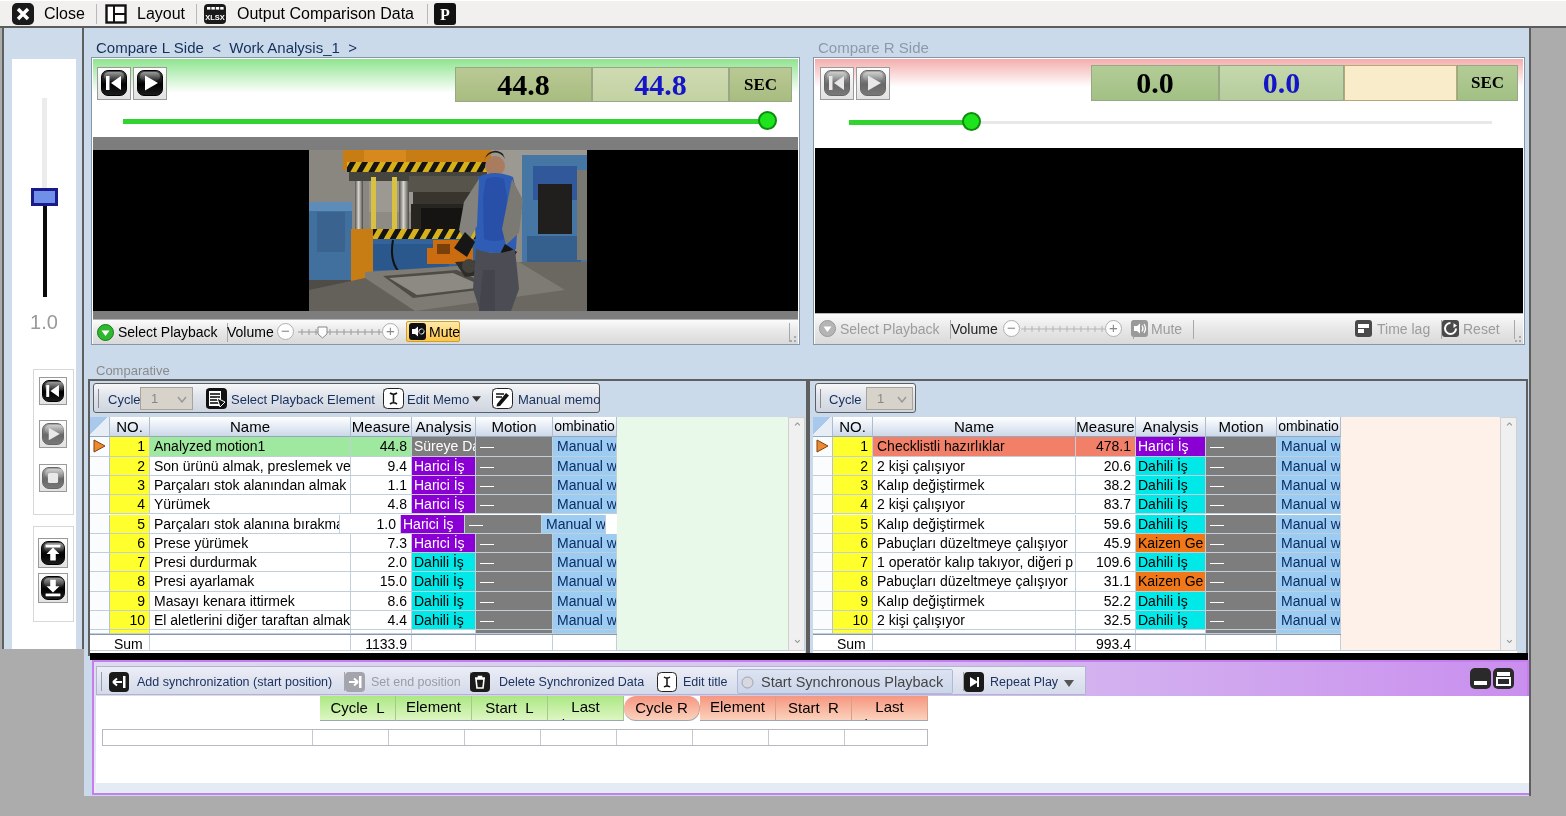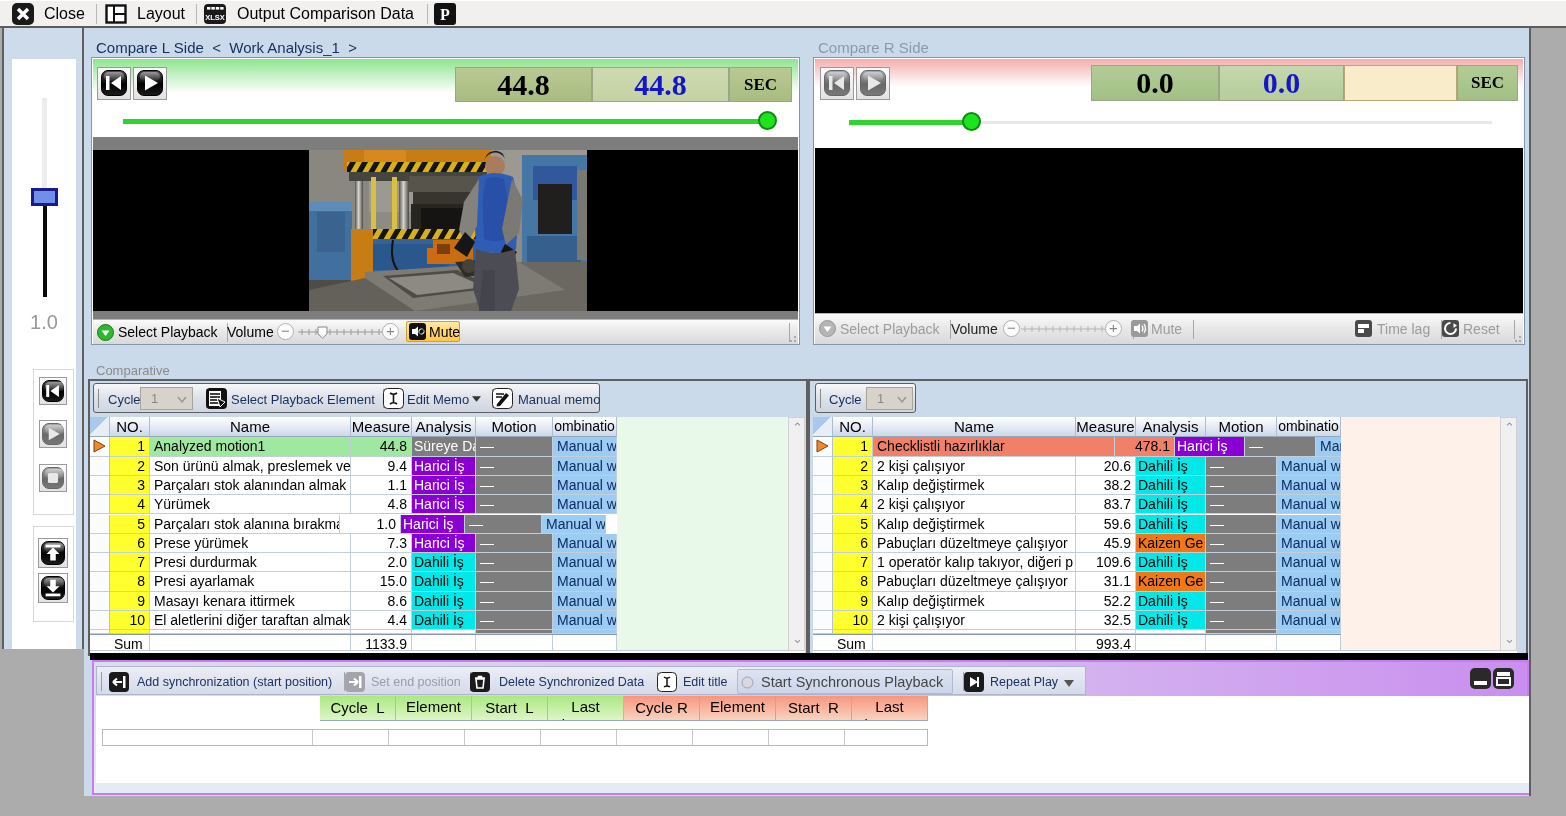--- a/index.html
+++ b/index.html
@@ -579,21 +579,21 @@
 <span class="h" style="width:60px;">Measure</span>
 <span class="h" style="width:70px;">Analysis</span>
 <span class="h" style="width:71px;">Motion</span>
 <span class="h" style="width:64px;font-size:14px;">ombinatio</span>
 </div>
 <div class="row" style="left:0;top:20.3px;width:528px;height:19.3px;">
       <span class="c mk" style="width:20px;"><svg width="13" height="14" viewBox="0 0 13 14" style="margin:2px 0 0 3px;">
           <path d="M1 1 L12 7 L1 13 Z" fill="#f08830" stroke="#7a4410"></path>
         </svg></span>
       <span class="c no" style="width:40px;">1</span>
-      <span class="c" style="width:242px;background:#f28068;">Checklistli hazırlıklar</span>
+      <span class="c" style="width:203px;background:#f28068;">Checklistli hazırlıklar</span>
       <span class="c meas" style="width:60px;background:#f28068;">478.1</span>
       <span class="c" style="width:70px;background:#8a00d4;color:#fff;">Harici İş</span>
       <span class="c mot" style="width:71px;">—</span>
       <span class="c comb" style="width:64px;">Manual w</span>
     </div>
 <div class="row" style="left:0;top:39.6px;width:528px;height:19.3px;">
       <span class="c mk" style="width:20px;"></span>
       <span class="c no" style="width:40px;">2</span>
       <span class="c" style="width:203px;">2 kişi çalışıyor</span>
       <span class="c meas" style="width:60px;">20.6</span>
@@ -753,21 +753,21 @@
       <rect x="4" y="4" width="13" height="4" fill="#fff"></rect>
       <rect x="4" y="10" width="13" height="7" fill="none" stroke="#fff" stroke-width="2"></rect>
     </svg>
 
   <div class="abs" style="left:2px;top:34px;width:1433px;height:87px;background:#fff;"></div>
   <div class="hdr" style="left:226px;top:34px;height:25px;font-size:14px;">
     <span class="h hg" style="width:76px;">Cycle&nbsp; L</span>
     <span class="h hg h2" style="width:76px;">Element<br>L</span>
     <span class="h hg" style="width:76px;">Start&nbsp; L</span>
     <span class="h hg h2" style="width:76px;">Last<br>Element L</span>
-    <span class="h hr" style="width:76px;">Cycle R</span>
+    <span class="h hr" style="width:76px;border-radius:12px;">Cycle R</span>
     <span class="h hr h2" style="width:76px;">Element<br>R</span>
     <span class="h hr" style="width:76px;">Start&nbsp; R</span>
     <span class="h hr h2" style="width:76px;">Last<br>Element R</span>
   </div>
 
   <div class="abs" style="left:8px;top:67px;width:826px;height:17px;border:1px solid #b8b8c0;display:flex;">
     <span style="flex:none;width:210px;border-right:1px solid #c8c8d0;"></span>
     <span style="flex:none;width:76px;border-right:1px solid #c8c8d0;"></span>
       <span style="flex:none;width:76px;border-right:1px solid #c8c8d0;"></span>
     <span style="flex:none;width:76px;border-right:1px solid #c8c8d0;"></span>

